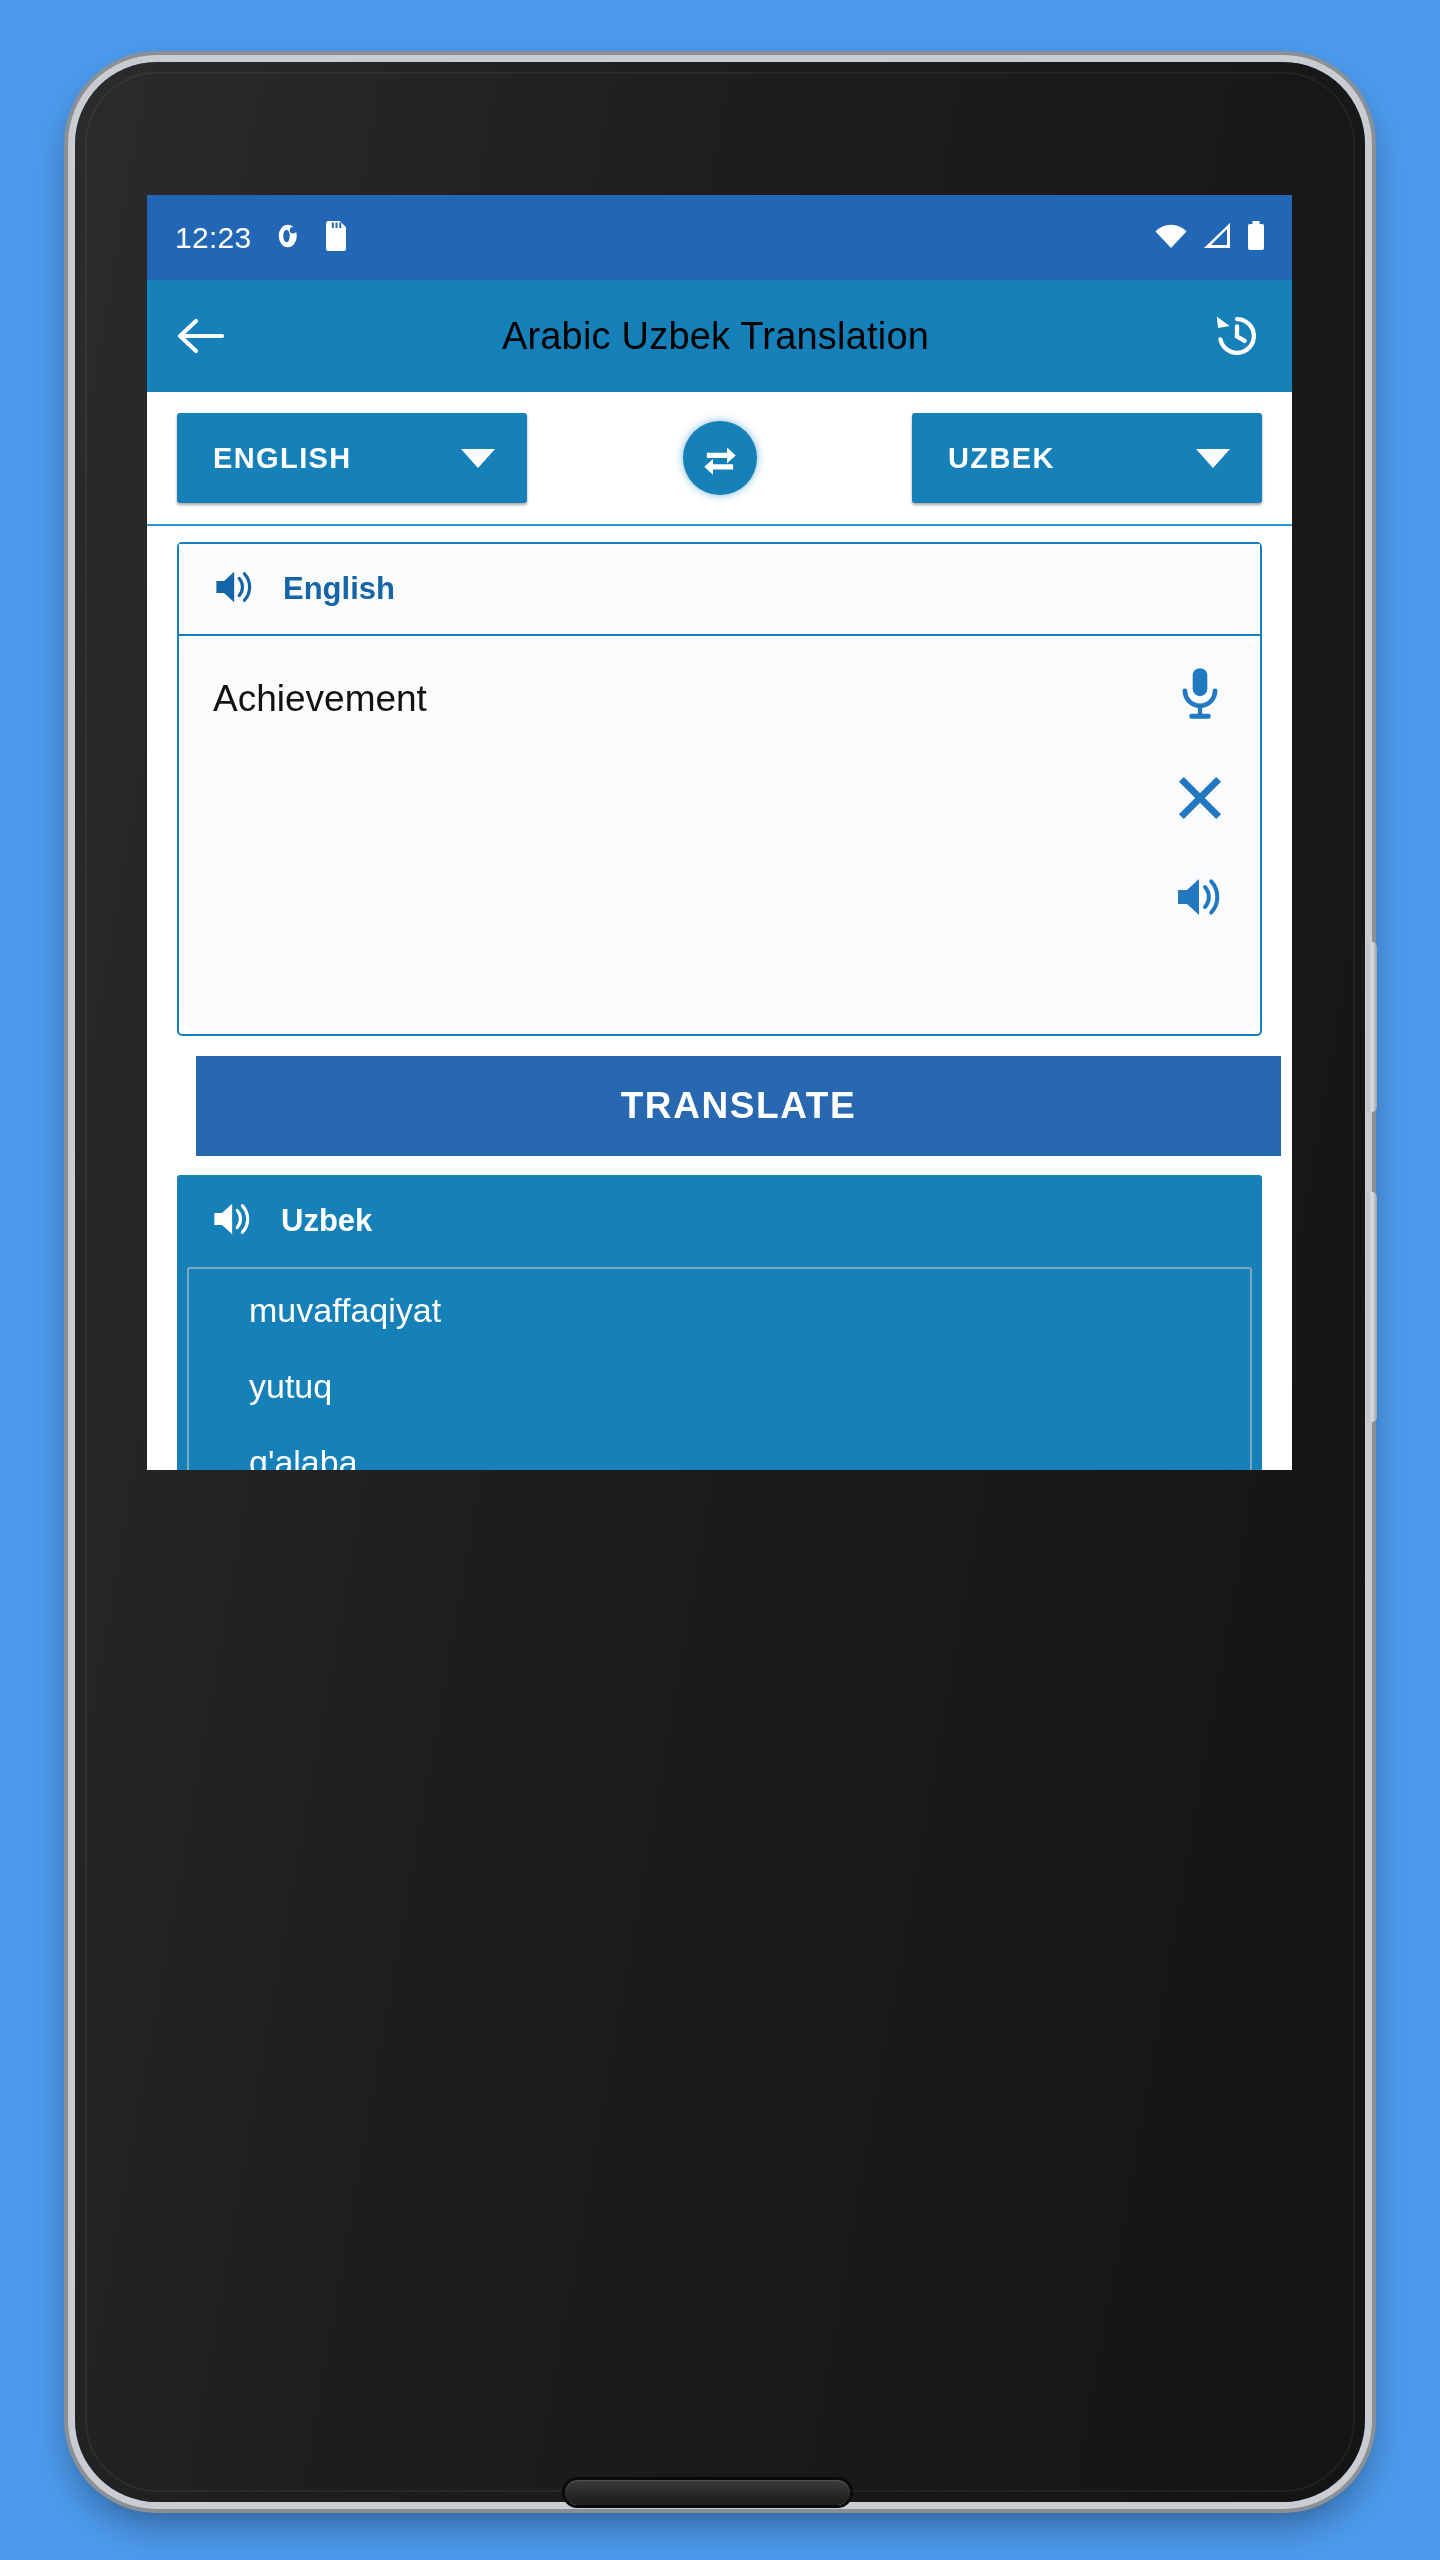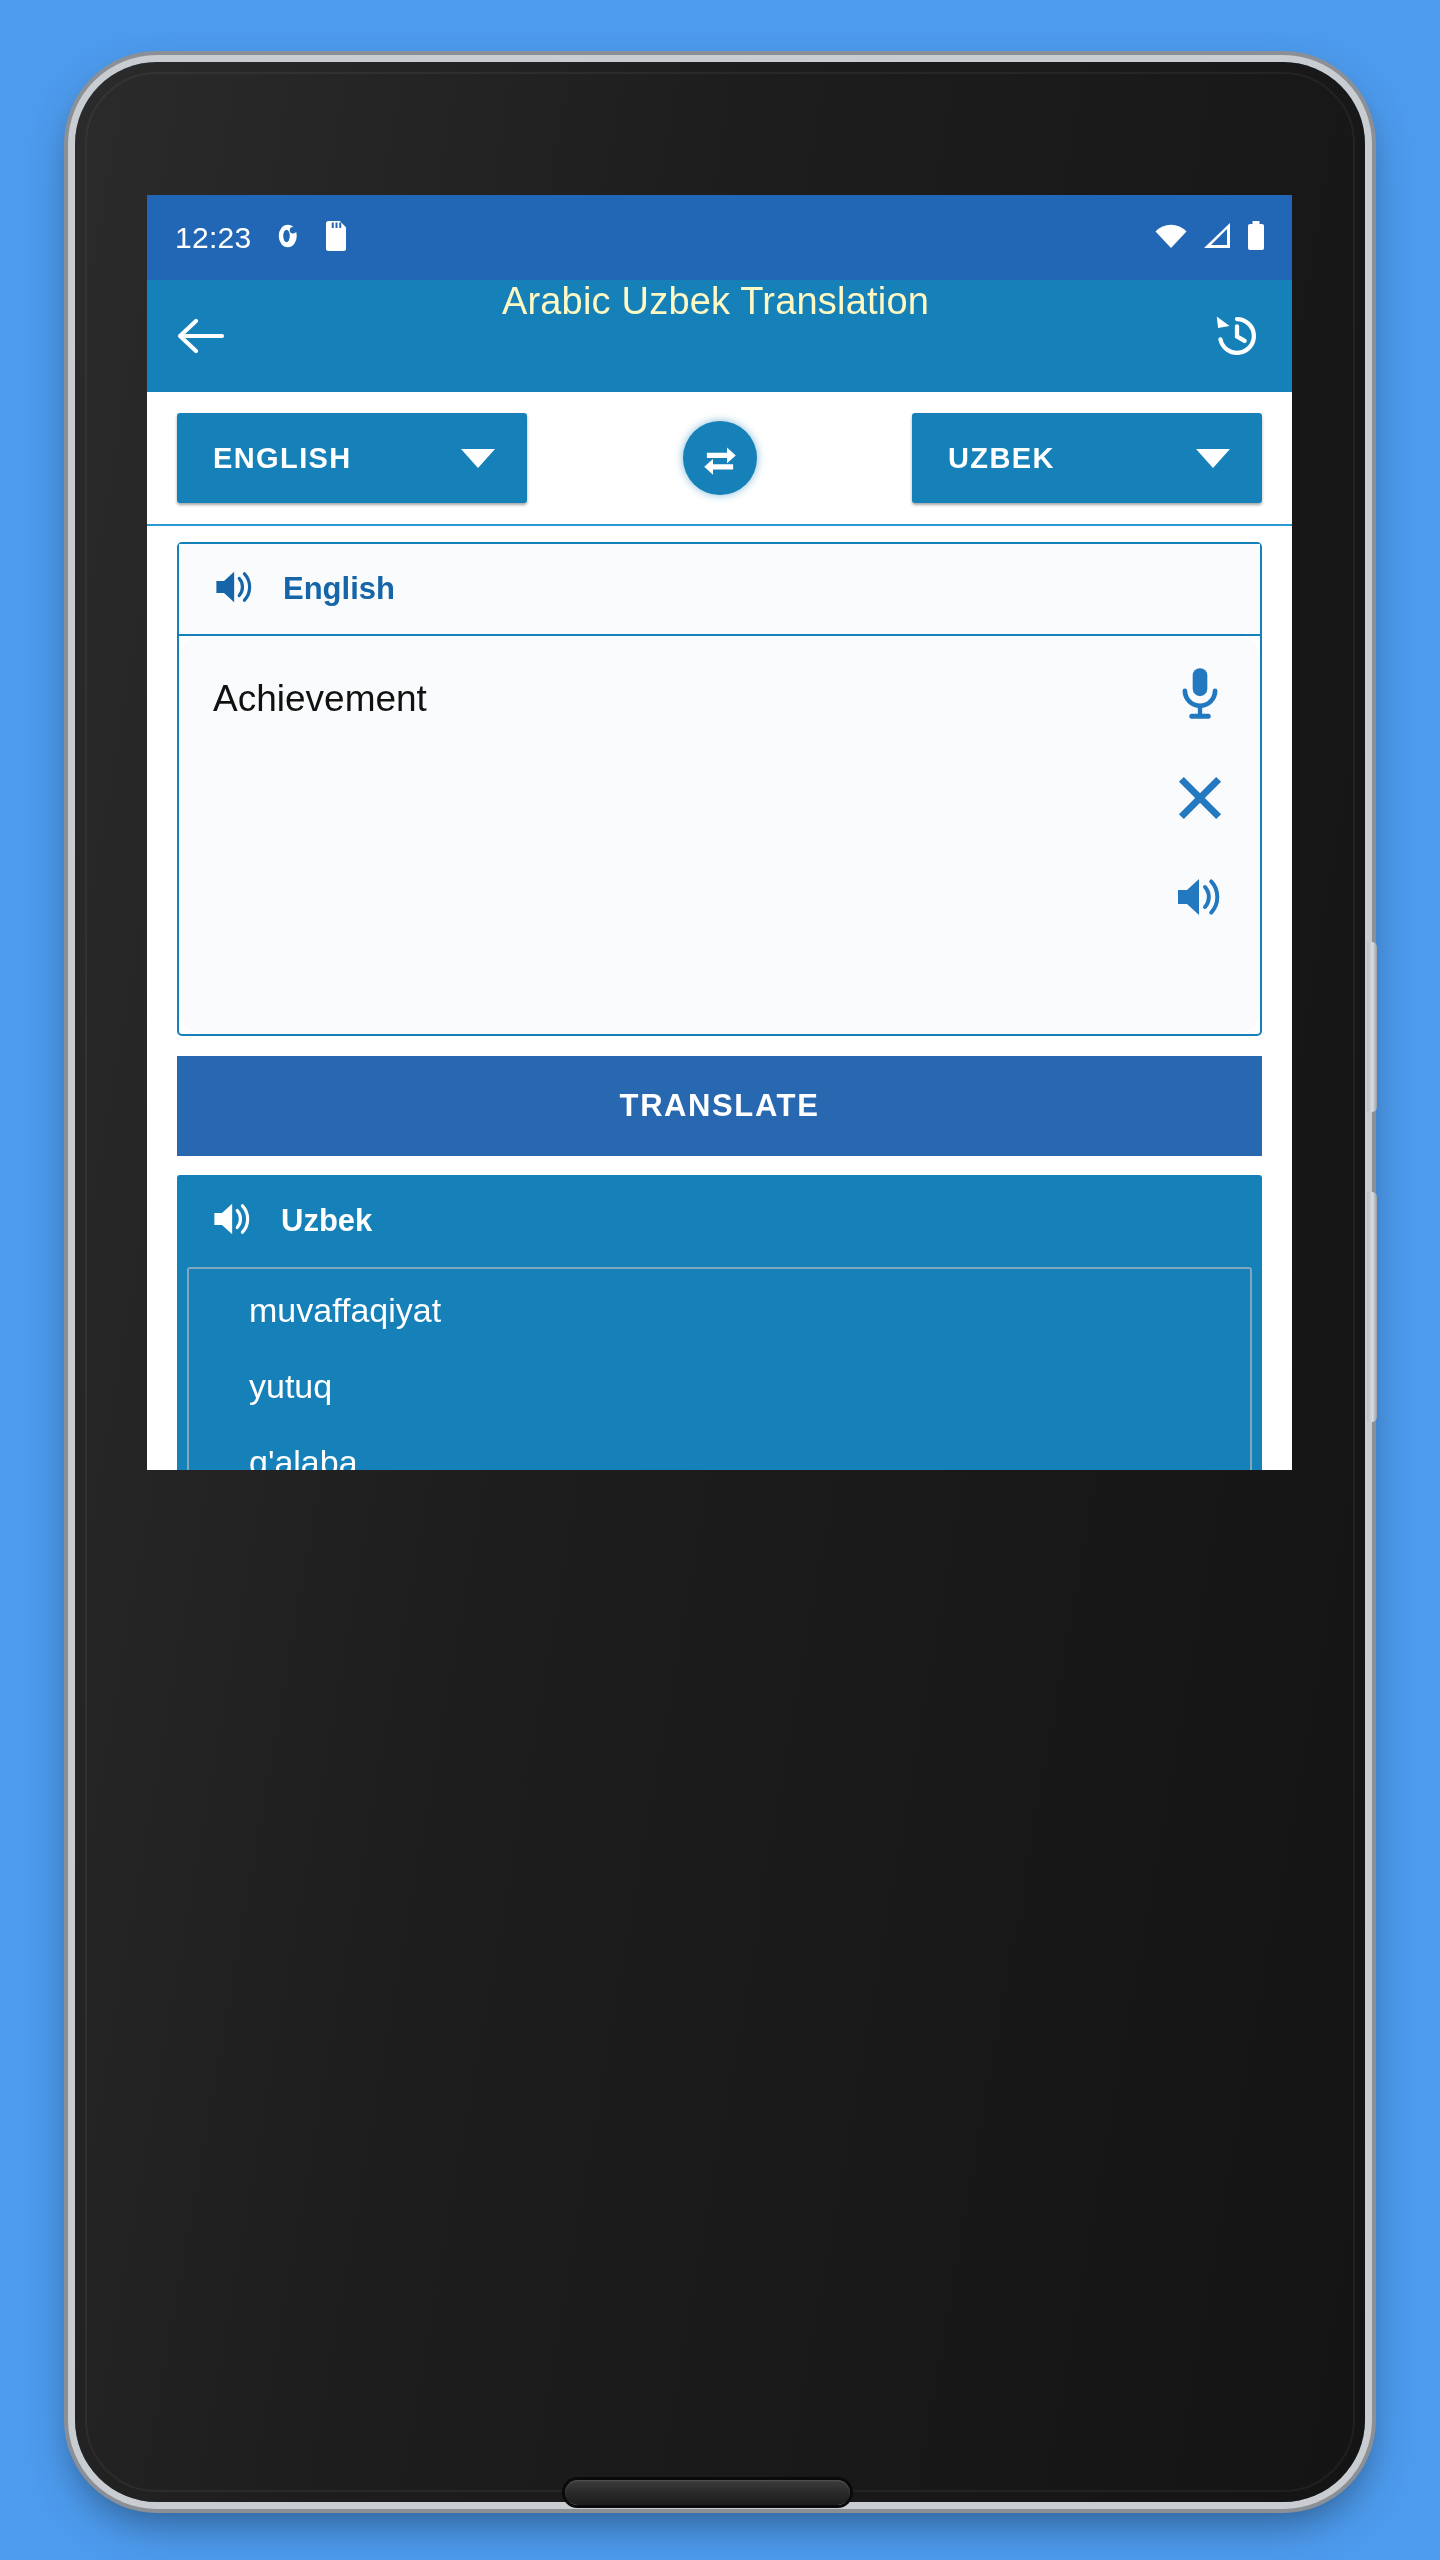--- a/index.html
+++ b/index.html
@@ -102,22 +102,23 @@
     display: flex;
     align-items: center;
     gap: 14px;
   }
 
   
   .app-bar {
     height: 112px;
     background: #1680b8;
     display: flex;
+    align-items: center;
     padding: 0 28px;
-    color: #fef9c3;
+    color: #000000;
   }
   .app-bar-title {
     flex: 1;
     text-align: center;
     font-size: 38px;
     font-weight: 400;
     letter-spacing: .2px;
     margin-left: -6px;
   }
   .icon-btn { display: flex; align-items: center; justify-content: center; }
@@ -207,24 +208,25 @@
   }
   .src-actions > div { cursor: pointer; }
 
   .translate-btn {
     margin-top: 20px;
     height: 100px;
     width: 100%;
     background: #2868b0;
     border: none;
     color: #ffffff;
-    font-size: 31px;
+    font-size: 37px;
     font-weight: bold;
     letter-spacing: 1.6px;
     cursor: pointer;
+    margin-left: 19px;
   }
 
   .dst-card {
     margin-top: 19px;
     background: #1680b8;
     border-radius: 3px;
   }
   .dst-header {
     height: 92px;
     display: flex;

